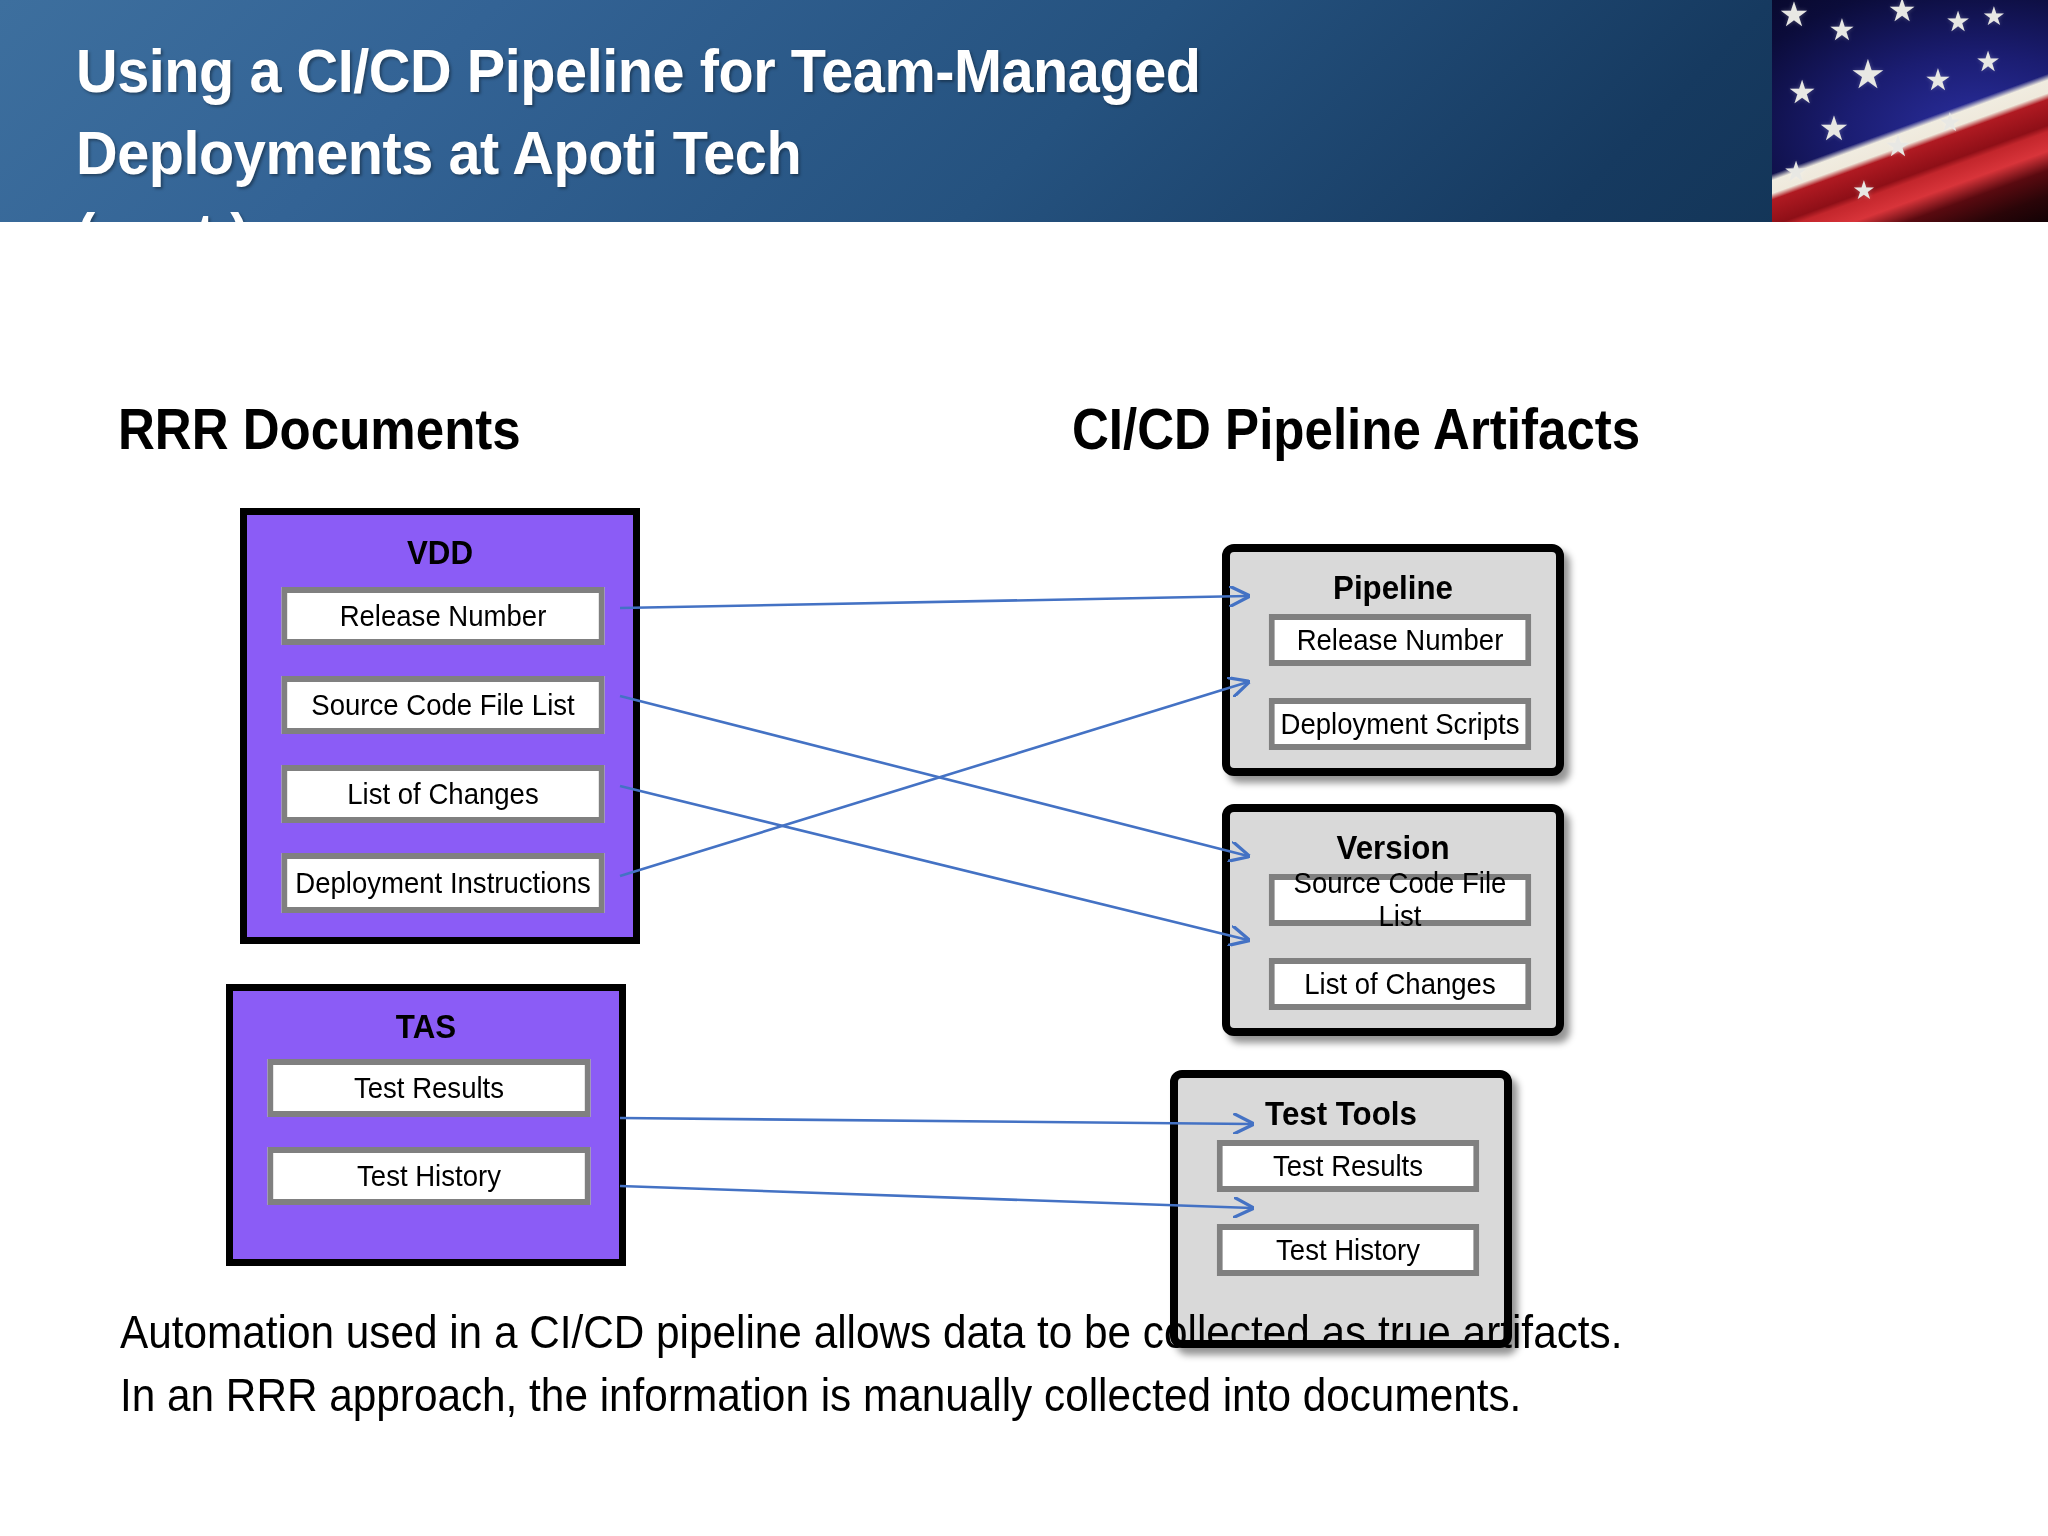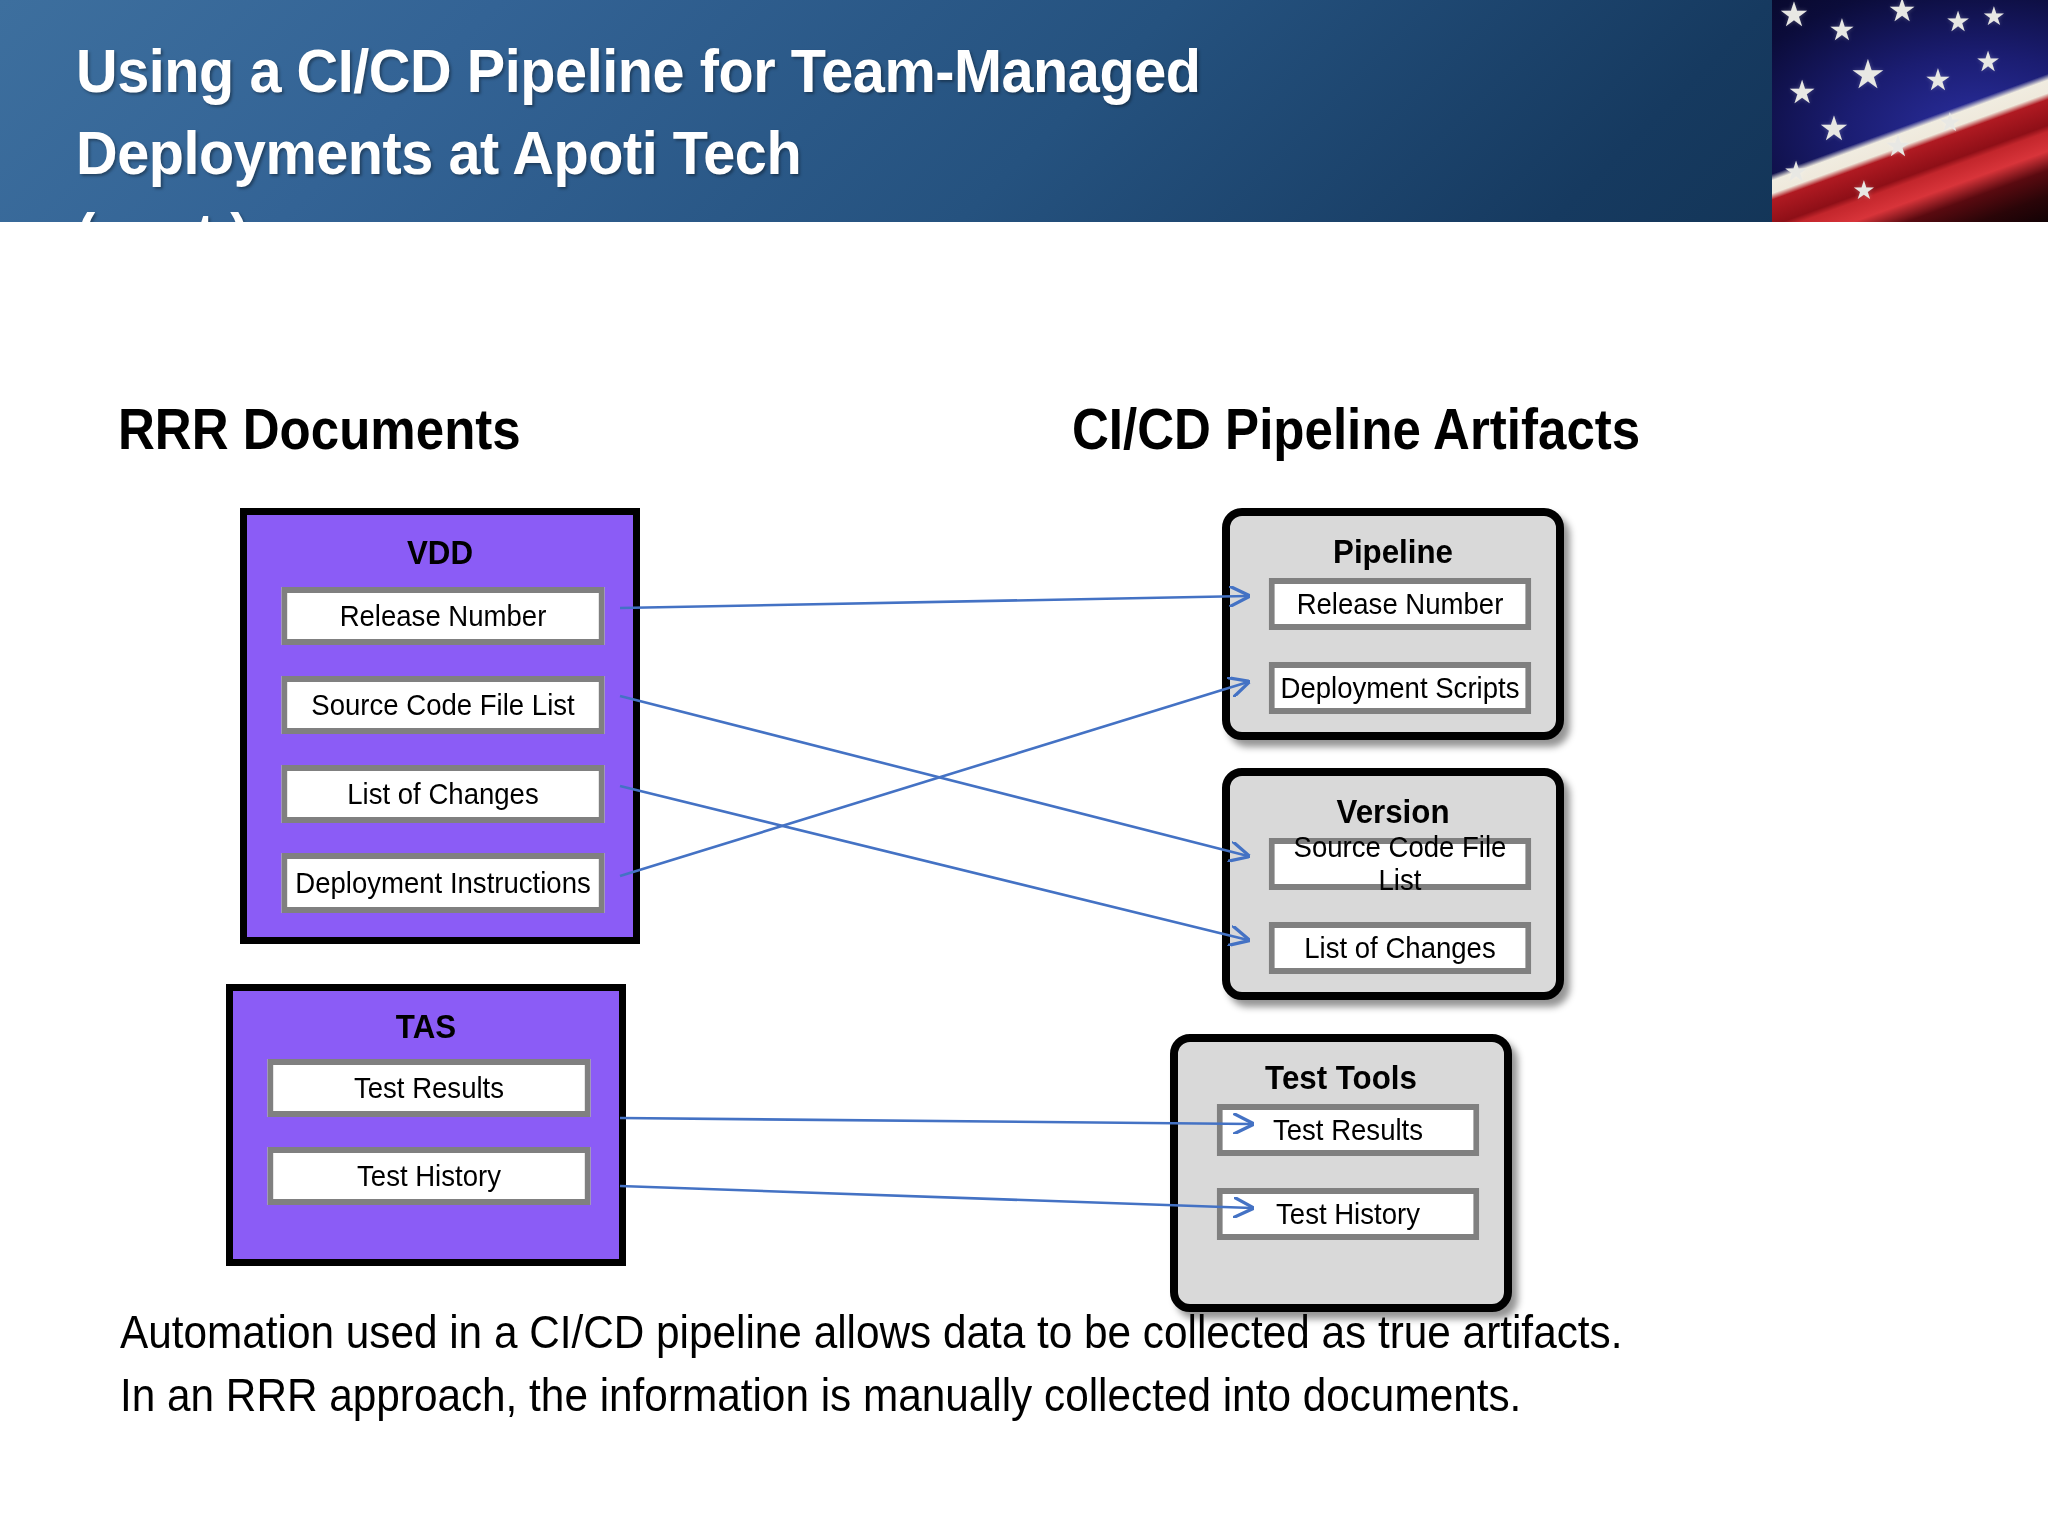--- a/index.html
+++ b/index.html
@@ -118,23 +118,24 @@
     color: #000000;
     line-height: 33px;
     transform: scaleX(0.95);
   }
 
   
   .art-box {
     position: absolute;
     background: #d9d9d9;
     border: 8px solid #000000;
-    border-radius: 20px;
+    border-radius: 12px;
     box-sizing: border-box;
     box-shadow: 6px 7px 7px rgba(0,0,0,0.42);
+    margin-top: 36px;
   }
   .art-title {
     position: absolute;
     left: 0;
     width: 100%;
     text-align: center;
     font-weight: bold;
     font-size: 34px;
     color: #000000;
     transform: scaleX(0.92);

